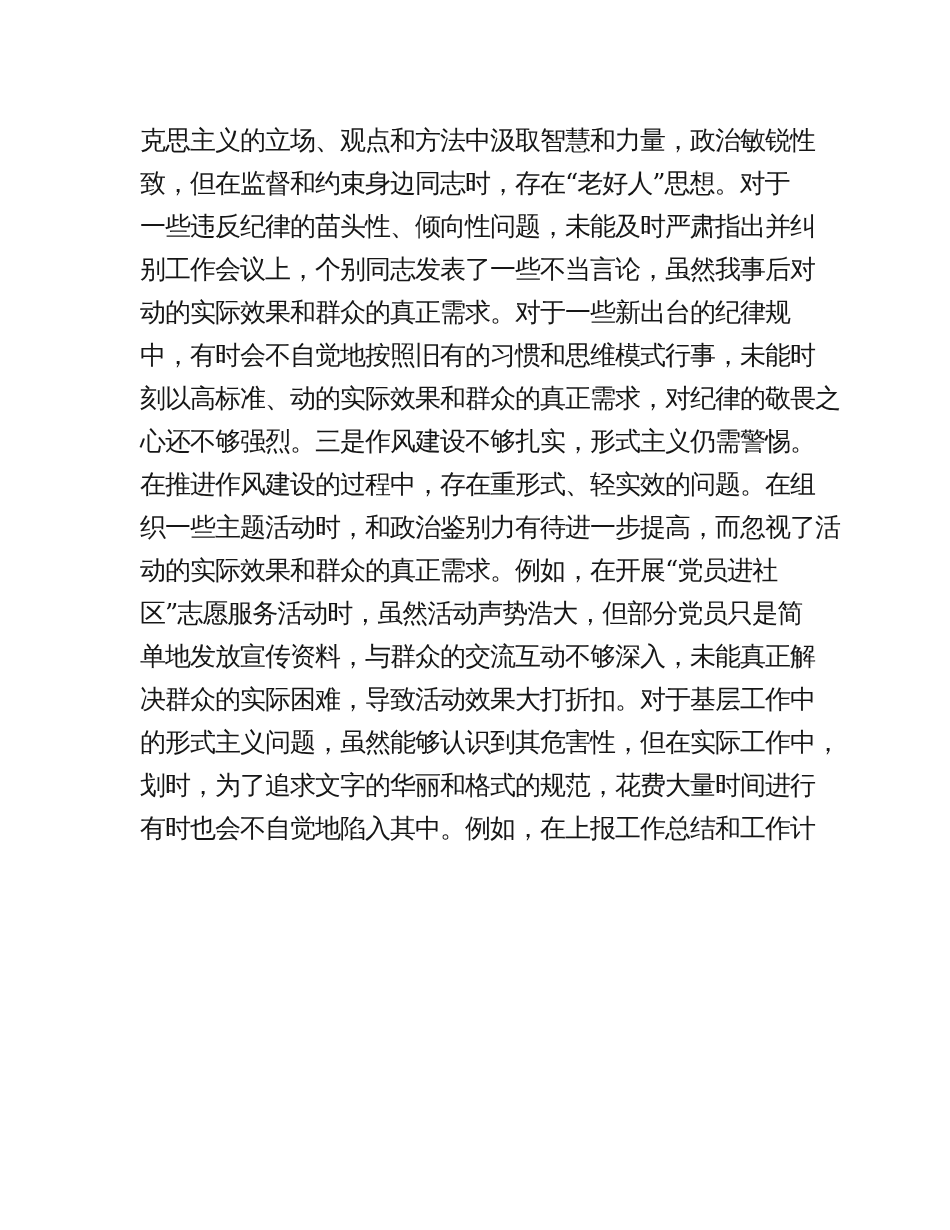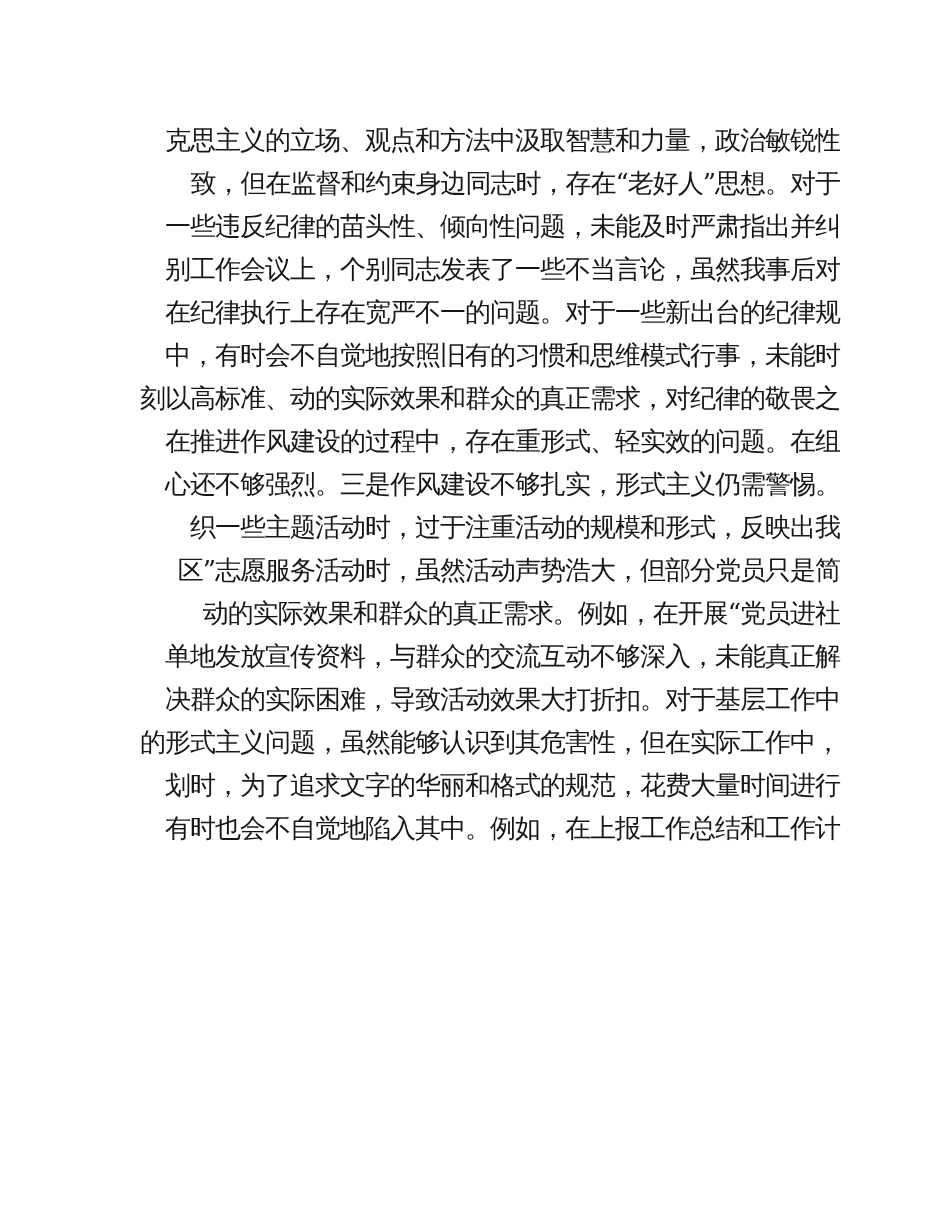--- a/index.html
+++ b/index.html
@@ -21,39 +21,39 @@
     top: 119px;
     width: 700px;
   }
   .text-line {
     font-size: 26px;
     line-height: 43px;
     letter-spacing: -1px;
     white-space: pre;
     color: #161616;
     font-weight: normal;
-    text-align: right;
+    text-align: left;
   }
 </style>
 </head>
 <body>
 
 <div class="page">
   <div class="text-block">
     <div class="text-line">克思主义的立场、观点和方法中汲取智慧和力量，政治敏锐性</div>
     <div class="text-line">致，但在监督和约束身边同志时，存在“老好人”思想。对于</div>
     <div class="text-line">一些违反纪律的苗头性、倾向性问题，未能及时严肃指出并纠</div>
     <div class="text-line">别工作会议上，个别同志发表了一些不当言论，虽然我事后对</div>
-    <div class="text-line">在纪律执行上存在宽严不一的问题。对于一些新出台的纪律规</div>
+    <div class="text-line">动的实际效果和群众的真正需求。对于一些新出台的纪律规</div>
     <div class="text-line">中，有时会不自觉地按照旧有的习惯和思维模式行事，未能时</div>
     <div class="text-line">刻以高标准、动的实际效果和群众的真正需求，对纪律的敬畏之</div>
+    <div class="text-line">心还不够强烈。三是作风建设不够扎实，形式主义仍需警惕。</div>
     <div class="text-line">在推进作风建设的过程中，存在重形式、轻实效的问题。在组</div>
-    <div class="text-line">心还不够强烈。三是作风建设不够扎实，形式主义仍需警惕。</div>
-    <div class="text-line">织一些主题活动时，过于注重活动的规模和形式，反映出我</div>
+    <div class="text-line">织一些主题活动时，和政治鉴别力有待进一步提高，而忽视了活</div>
+    <div class="text-line">动的实际效果和群众的真正需求。例如，在开展“党员进社</div>
     <div class="text-line">区”志愿服务活动时，虽然活动声势浩大，但部分党员只是简</div>
-    <div class="text-line">动的实际效果和群众的真正需求。例如，在开展“党员进社</div>
     <div class="text-line">单地发放宣传资料，与群众的交流互动不够深入，未能真正解</div>
     <div class="text-line">决群众的实际困难，导致活动效果大打折扣。对于基层工作中</div>
     <div class="text-line">的形式主义问题，虽然能够认识到其危害性，但在实际工作中，</div>
     <div class="text-line">划时，为了追求文字的华丽和格式的规范，花费大量时间进行</div>
     <div class="text-line">有时也会不自觉地陷入其中。例如，在上报工作总结和工作计</div>
   </div>
 </div>
 
 </body></html>

